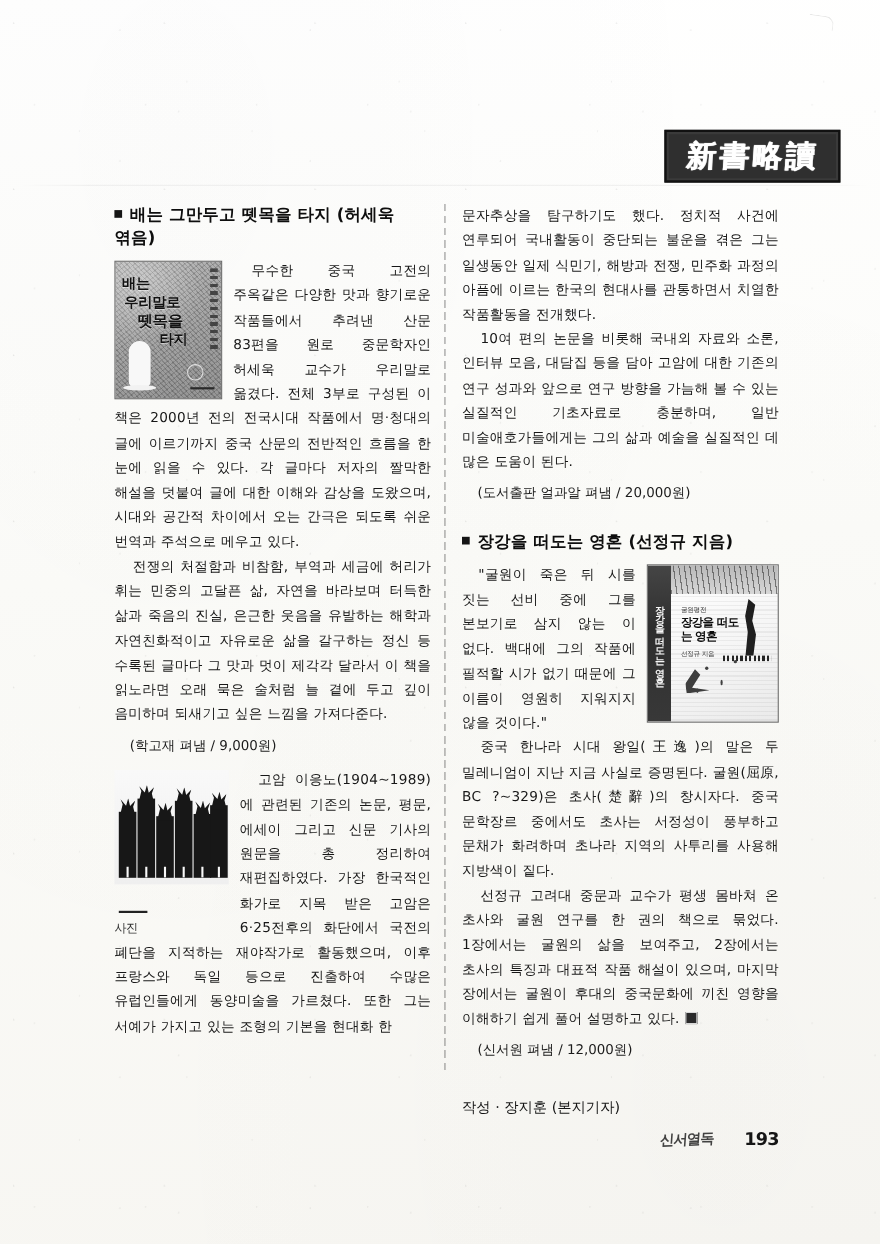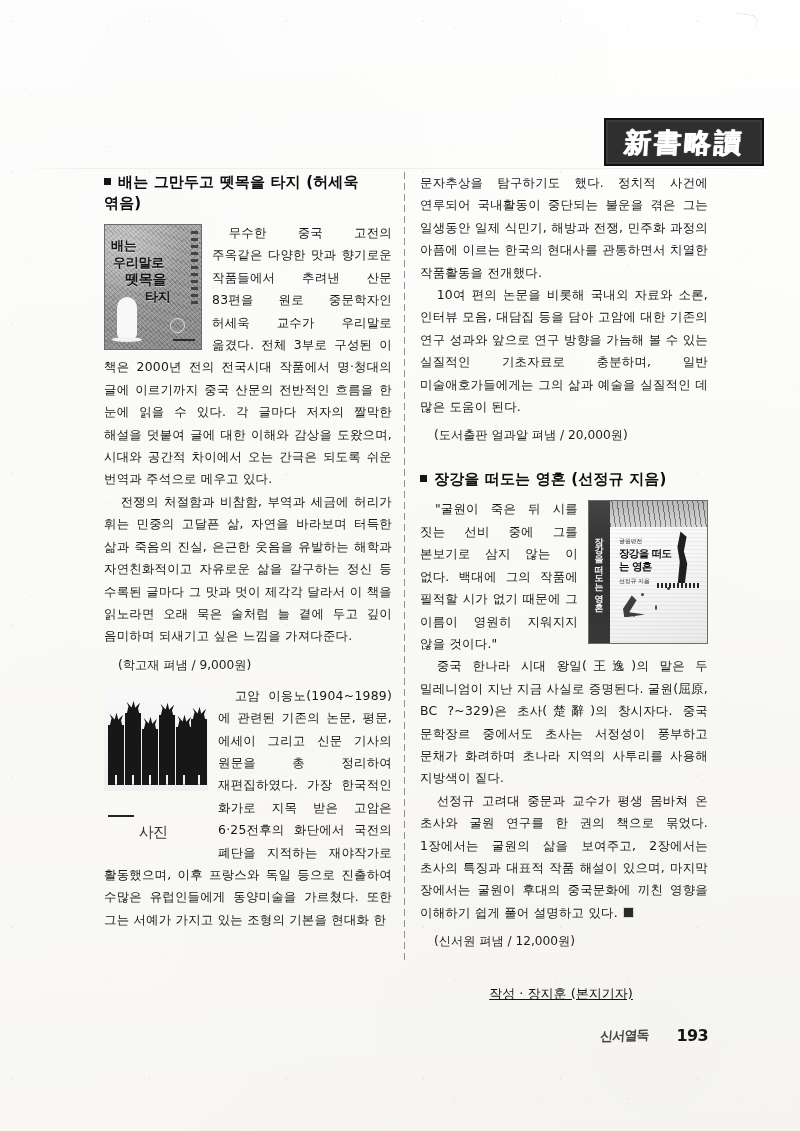--- a/index.html
+++ b/index.html
@@ -78,21 +78,21 @@
     font-size: 27px;
     line-height: 1;
     text-shadow: 0 0 1px #fff, 1px 0 0 #eee;
     transform: skewX(-4deg);
   }
 
   
   #columns {
     position: absolute;
     left: 104px;
-    top: 172px;
+    top: 185px;
     width: 604px;
     height: 810px;
   }
   .col {
     position: absolute;
     top: 0;
     width: 288px;
     height: 100%;
   }
   .col-left  { left: 0; }
@@ -152,25 +152,24 @@
     font-size: 12.2px;
     line-height: 20px;
     color: #1b1b1b;
     padding-left: 14px;
     margin: 7px 0 0 0;
     word-break: keep-all;
   }
   .byline {
     font-size: 13px;
     color: #141414;
-    text-align: center;
+    text-align: left;
     padding-right: 6px;
     margin: 0;
     word-break: keep-all;
-    text-decoration: underline;
   }
   .endmark {
     display: inline-block;
     width: 11px; height: 11px;
     margin-left: 5px;
     vertical-align: -1px;
     background: #2a2a2a;
     box-shadow: inset 0 0 0 1px #d8d8d8, inset 0 0 0 2px #2a2a2a;
   }
 
@@ -284,23 +283,23 @@
     background: #f4f3ee;
     clip-path: polygon(42% 100%, 42% 30%, 58% 30%, 58% 100%);
   }
   .cover2-rule {
     width: 26px;
     height: 2px;
     background: #222;
     margin: 24px 0 0 4px;
   }
   .cover2-pg {
-    font-size: 15px;
+    font-size: 11px;
     color: #333;
-    text-align: center;
+    text-align: left;
     padding-right: 6px;
     margin-top: 6px;
     letter-spacing: -.05em;
   }
 
   
   .cover3 {
     float: right;
     width: 118px;
     height: 142px;

